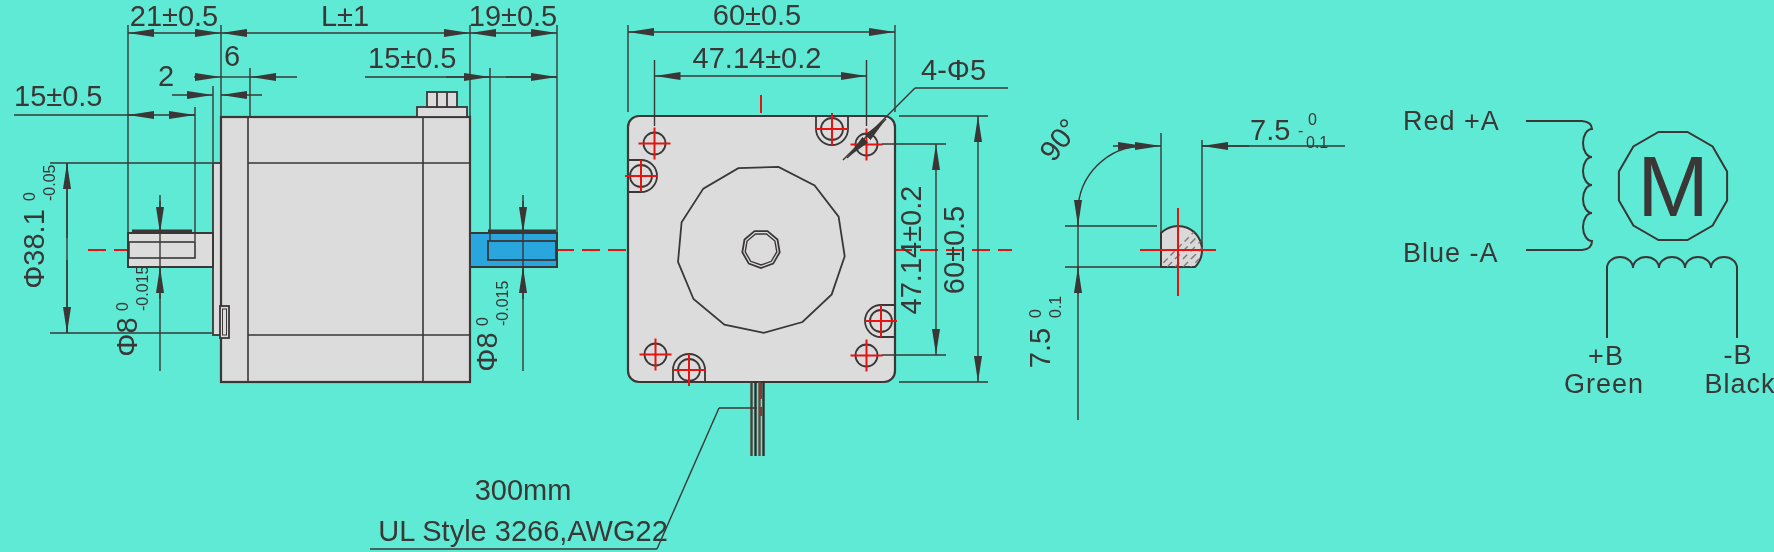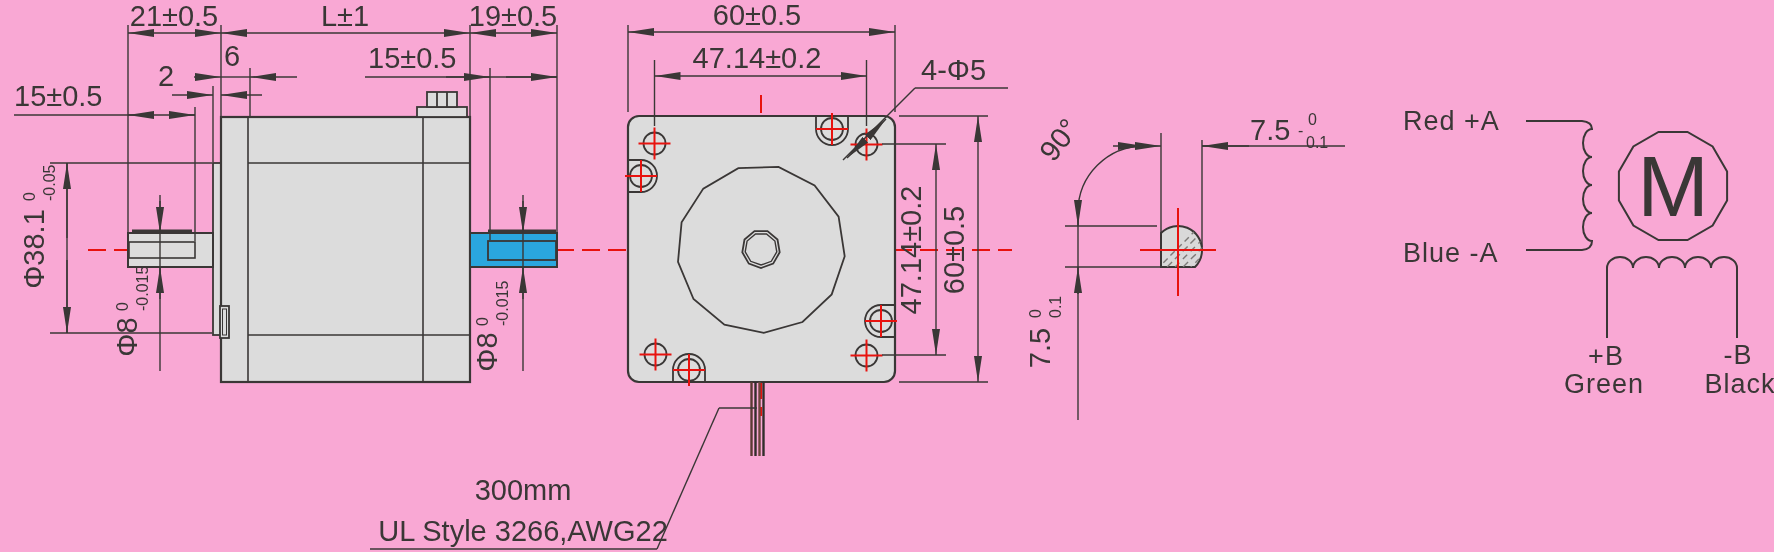--- a/index.html
+++ b/index.html
@@ -1,16 +1,16 @@
 <!DOCTYPE html>
 <html><head>
 <meta charset="utf-8">
 <style>
   html,body{margin:0;padding:0;background:#ffffff;}
-  .stage{position:relative;width:1774px;height:552px;background:#f9a8d4;overflow:hidden;
+  .stage{position:relative;width:1774px;height:552px;background:#5eead4;overflow:hidden;
          font-family:"Liberation Sans", sans-serif;}
   svg{display:block;}
   text{fill:#3a3736;font-family:"Liberation Sans", sans-serif;}
   .dim{font-size:29px;}
   .tol{font-size:16px;}
   .wire{font-size:27px;letter-spacing:1px;}
   .motorM{font-size:86px;}
   .note{font-size:29px;}
 </style>
 </head>

